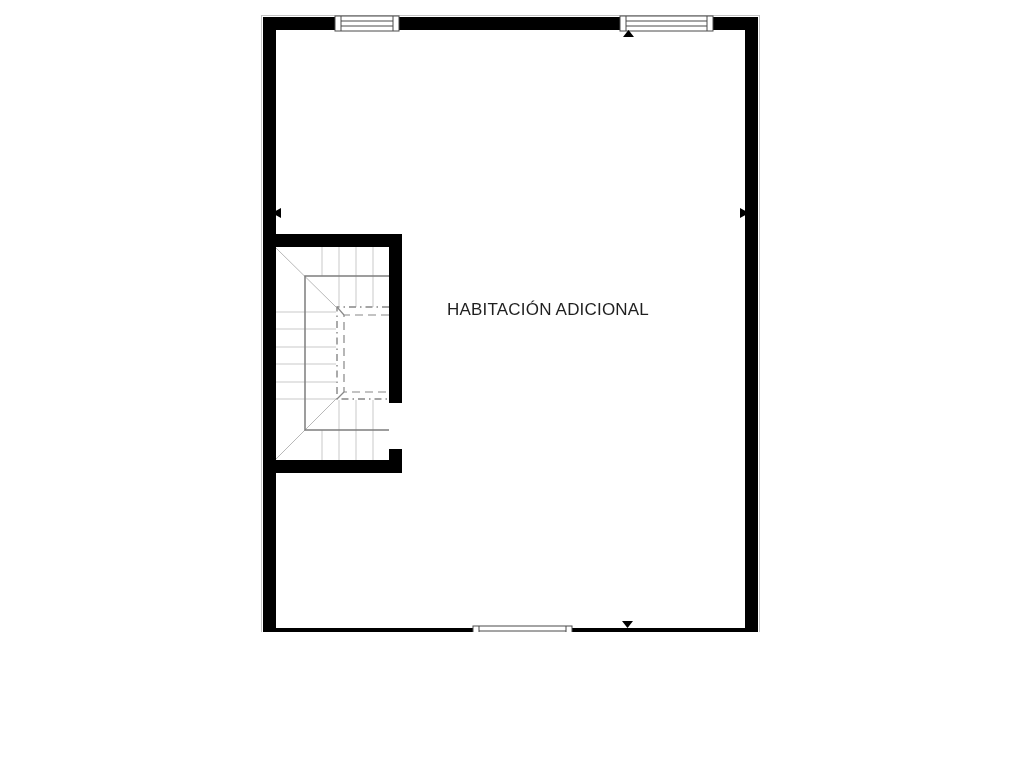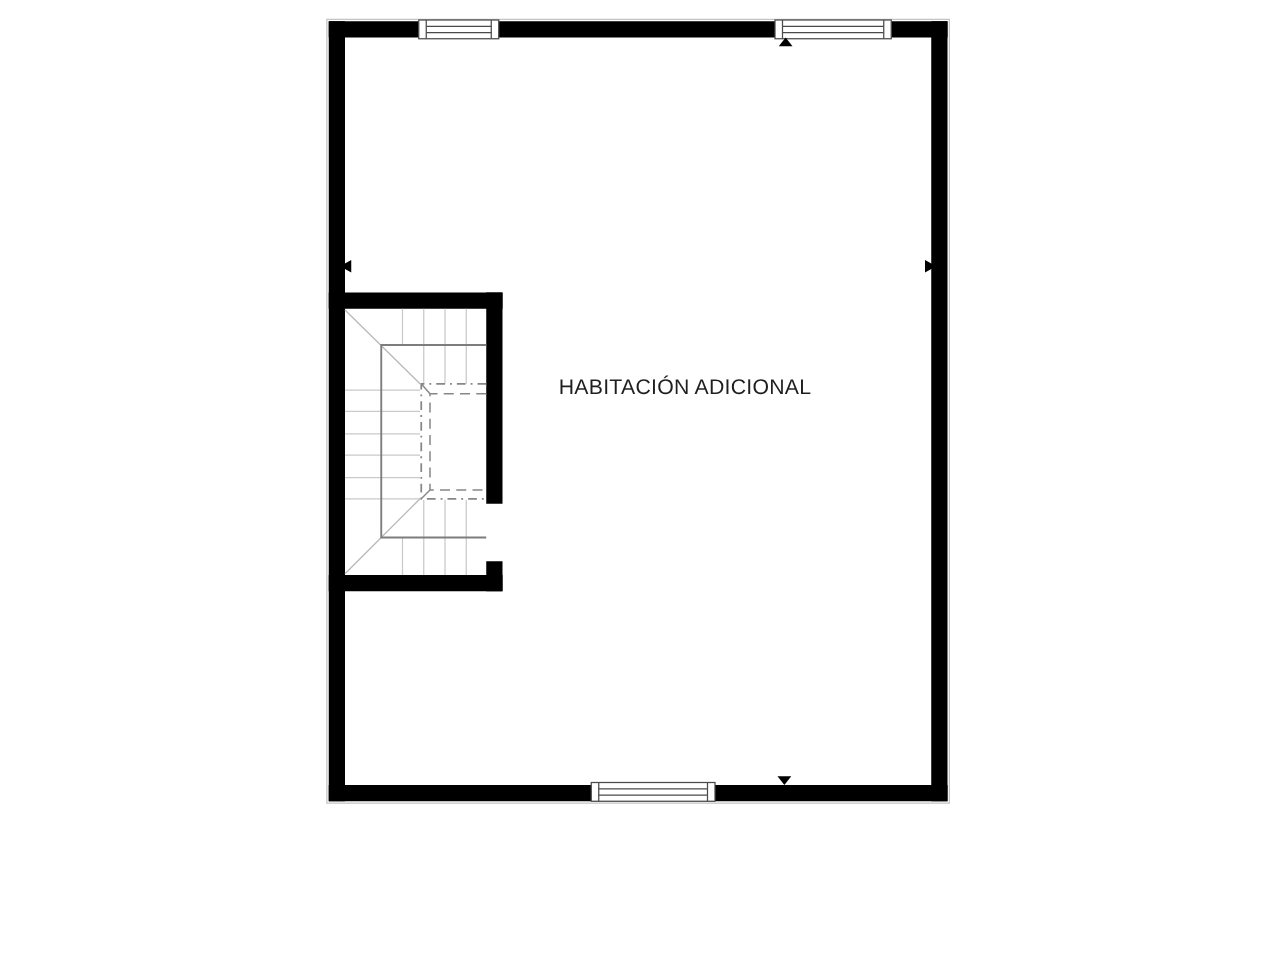--- a/index.html
+++ b/index.html
@@ -1,19 +1,19 @@
 <!DOCTYPE html>
 <html><head>
 <meta charset="utf-8">
 <style>
   html, body { margin: 0; padding: 0; background: #ffffff; }
   .canvas {
     position: relative;
     width: 1024px;
-    height: 768px;
+    height: 632px;
     background: #ffffff;
     overflow: hidden;
     font-family: "Liberation Sans", sans-serif;
   }
   .canvas svg { position: absolute; left: 0; top: 0; }
   .room-label {
     font-family: "Liberation Sans", sans-serif;
     font-size: 17px;
     letter-spacing: 0.2px;
   }

